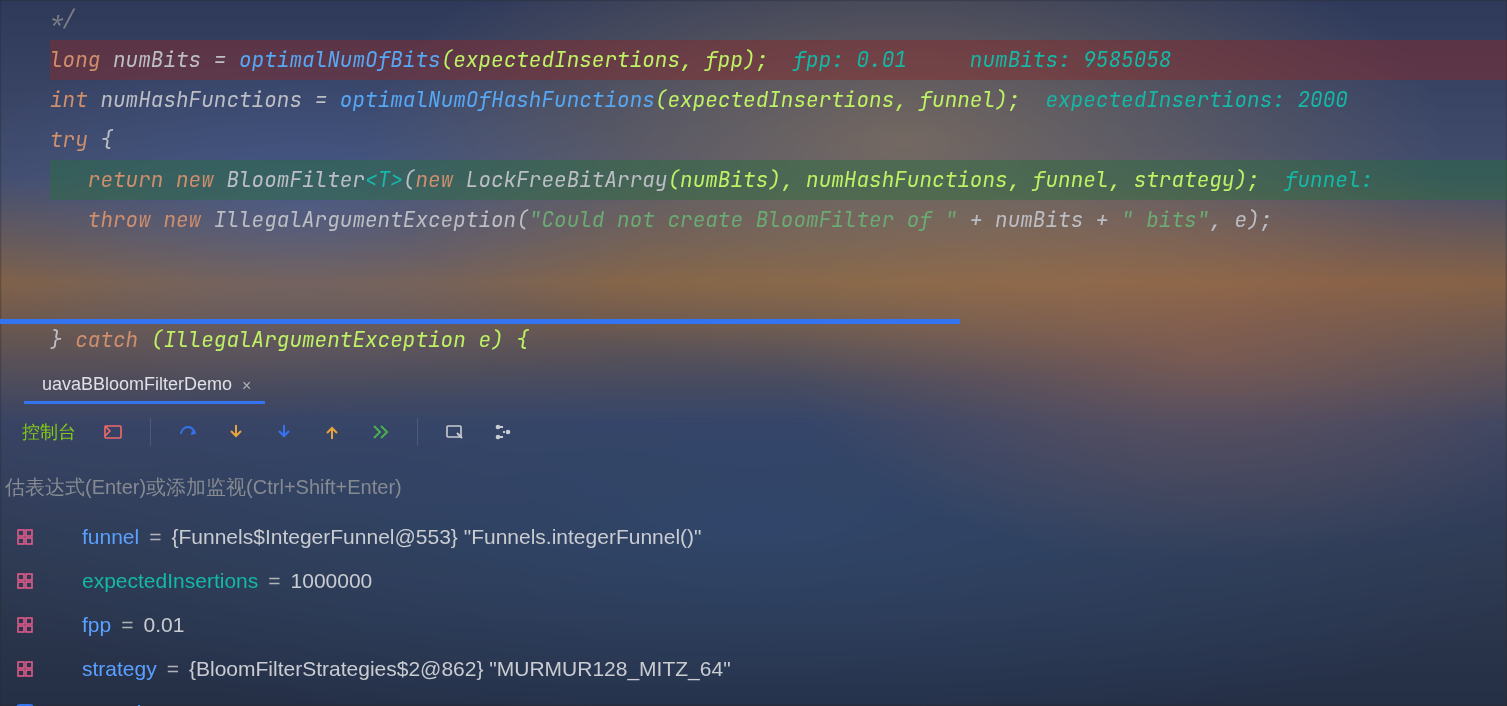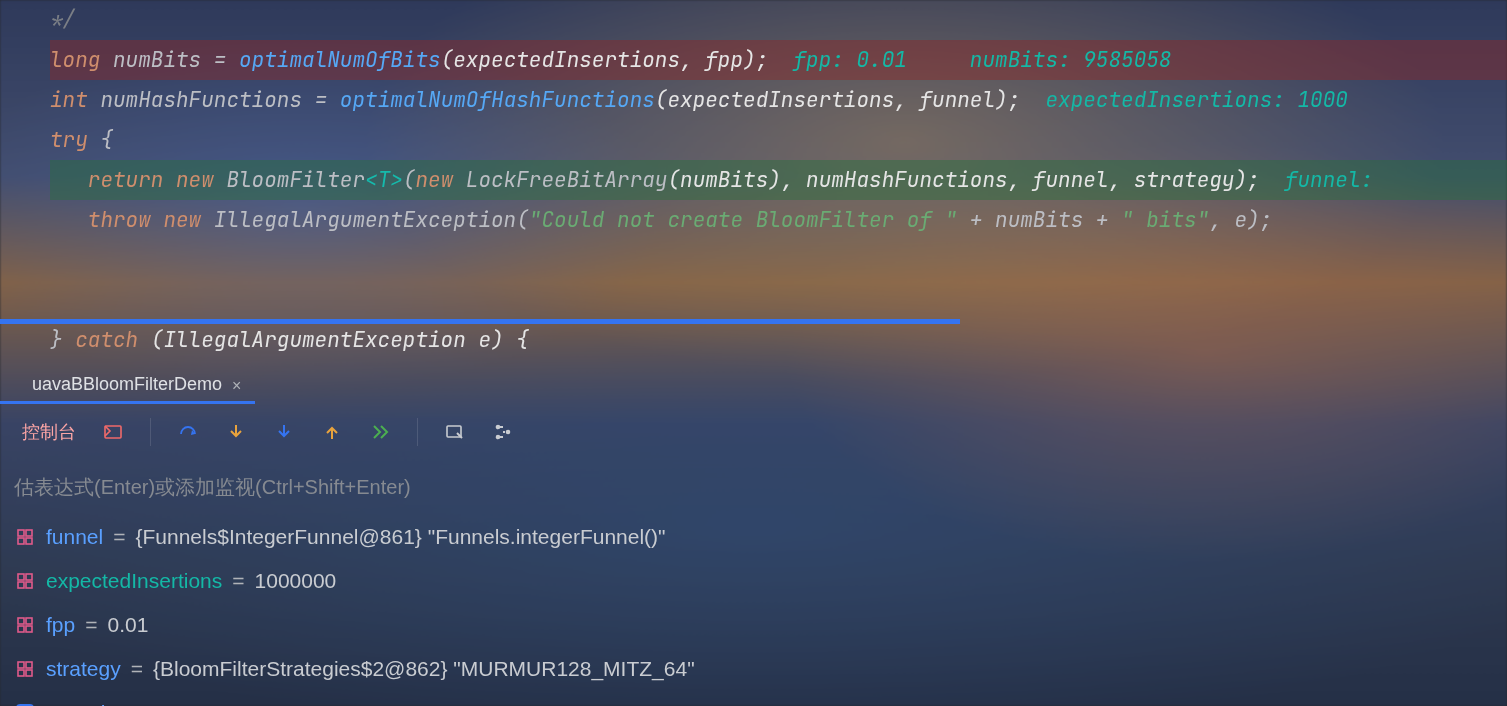--- a/index.html
+++ b/index.html
@@ -48,21 +48,21 @@
     position: relative;
   }
   .editor .line { white-space: pre; padding-left: 0; position: relative; }
   .editor .line-hl-red  { background: rgba(140,40,40,0.45); }
   .editor .line-hl-green{ background: rgba(40,110,60,0.45); }
   .cmt { color: #7a7e85; }
   .kw  { color: #cf8e6d; margin-top: 8px; }
   .fn  { color: #56a8f5; }
   .typ { color: #bcbec4; }
   .gen { color: #16baac; }
-  .par { color: #e5e5e5; }
+  .par { color: #bef264; }
   .str { color: #6aab73; }
   .hint{ color: #14b8a6; font-style: italic; }
   .prog-under {
     position: absolute;
     height: 5px;
     background: #3574f0;
     bottom: -4px;
     left: 0;
     z-index: 3;
   }
@@ -72,68 +72,69 @@
     display: flex;
     align-items: flex-end;
     height: 40px;
     margin-top: 8px;
     position: relative;
   }
   .tab {
     display: flex;
     align-items: flex-end;
     gap: 10px;
-    padding: 6px 14px 6px 32px;
+    padding: 6px 14px 6px 18px;
     font-family: -apple-system, 'Segoe UI', sans-serif;
     font-size: 18px;
     color: #dfe1e5;
     border-bottom: 3px solid #3574f0;
     font-style: normal;
+    margin-left: 24px;
   }
   .tab .close { color: #b0b3b8; font-size: 16px; cursor: pointer; }
 
   
   .toolbar {
     display: flex;
     align-items: center;
     gap: 26px;
     padding: 14px 22px 18px 22px;
     font-family: -apple-system, 'Segoe UI', sans-serif;
     font-size: 18px;
     font-style: normal;
   }
-  .toolbar .lbl { color: #fca5a5; }
+  .toolbar .lbl { color: #84cc16; }
   .toolbar svg { width: 20px; height: 20px; display: block; }
   .toolbar .btn { cursor: pointer; display: flex; align-items: center; justify-content: center; width: 22px; height: 22px; }
   .sep { width: 1px; height: 28px; background: rgba(255,255,255,0.12); }
 
   
   .expr-row {
-    padding: 10px 0 10px 14px;
+    padding: 10px 0 10px 5px;
     font-family: -apple-system, 'Segoe UI', sans-serif;
     font-size: 20px;
     color: #868a91;
     font-style: normal;
   }
 
   
   .vars {
     font-family: -apple-system, 'Segoe UI', sans-serif;
     font-size: 21px;
     font-style: normal;
     padding: 4px 0 0 10px;
   }
   .var-row {
     display: flex;
     align-items: center;
     gap: 10px;
     padding: 10px 4px;
   }
   .var-row .icon { width: 22px; height: 22px; flex: 0 0 22px; display: flex; align-items: center; justify-content: center; }
-  .var-name { color: #c77dbb; }
+  .var-name { color: #c77dbb; margin-left: 36px; }
   .var-name.white { color: #14b8a6; }
   .var-name.blue  { color: #5aa0ff; }
   .var-eq   { color: #b0b3b8; }
   .var-val  { color: #c9ccd1; }
   .obj-icon svg { width: 20px; height: 20px; }
   .prim-icon {
     width: 18px; height: 18px; border-radius: 4px;
     background: #3574f0; color: #fff; font-size: 13px; font-weight: bold;
     display: flex; align-items: center; justify-content: center;
     font-family: sans-serif;
@@ -145,21 +146,21 @@
 <div class="bg-art"></div>
 <div class="surface"></div>
 
 <div class="content">
 
   <div class="editor">
     <div class="line"><span class="cmt">*/</span></div>
 
     <div class="line line-hl-red"><span class="kw">long</span> <span class="typ">numBits</span><span> = </span><span class="fn">optimalNumOfBits</span><span class="par">(expectedInsertions, fpp);</span><span class="hint">  fpp: 0.01     numBits: 9585058</span></div>
 
-    <div class="line"><span class="kw">int</span> <span class="typ">numHashFunctions</span><span> = </span><span class="fn">optimalNumOfHashFunctions</span><span class="par">(expectedInsertions, funnel);</span><span class="hint">  expectedInsertions: 1000</span></div>
+    <div class="line"><span class="kw">int</span> <span class="typ">numHashFunctions</span><span> = </span><span class="fn">optimalNumOfHashFunctions</span><span class="par">(expectedInsertions, funnel);</span><span class="hint">  expectedInsertions: 2000</span></div>
 
     <div class="line"><span class="kw">try</span><span> {</span></div>
 
     <div class="line line-hl-green"><span>   </span><span class="kw">return</span><span class="kw"> new </span><span class="typ">BloomFilter</span><span class="gen">&lt;T&gt;</span><span>(</span><span class="kw">new </span><span class="typ">LockFreeBitArray</span><span class="par">(numBits)</span><span class="par">, numHashFunctions, funnel, strategy);</span><span class="hint">  funnel:</span></div>
 
     <div class="line" style="position:relative;"><span>   </span><span class="kw">throw</span><span class="kw"> new </span><span class="typ">IllegalArgumentException</span><span>(</span><span class="str">"Could not create BloomFilter of "</span><span> + numBits + </span><span class="str">" bits"</span><span>, e);</span>
       <div class="prog-under" style="left:-50px; width:960px;"></div>
     </div>
 
     <div class="line"><span>} </span><span class="kw">catch</span><span class="par"> (IllegalArgumentException e) {</span></div>
@@ -240,21 +241,21 @@
         <span class="icon obj-icon">
           <svg viewBox="0 0 20 20" fill="none" stroke="#e05a8a" stroke-width="1.6">
             <rect x="3" y="3" width="6" height="6"></rect>
             <rect x="11" y="3" width="6" height="6"></rect>
             <rect x="3" y="11" width="6" height="6"></rect>
             <rect x="11" y="11" width="6" height="6"></rect>
           </svg>
         </span>
         <span class="var-name blue">funnel</span>
         <span class="var-eq"> = </span>
-        <span class="var-val">{Funnels$IntegerFunnel@861} "Funnels.integerFunnel()"</span>
+        <span class="var-val">{Funnels$IntegerFunnel@553} "Funnels.integerFunnel()"</span>
       </div>
       <div class="var-row">
         <span class="icon obj-icon">
           <svg viewBox="0 0 20 20" fill="none" stroke="#e05a8a" stroke-width="1.6">
             <rect x="3" y="3" width="6" height="6"></rect>
             <rect x="11" y="3" width="6" height="6"></rect>
             <rect x="3" y="11" width="6" height="6"></rect>
             <rect x="11" y="11" width="6" height="6"></rect>
           </svg>
         </span>

